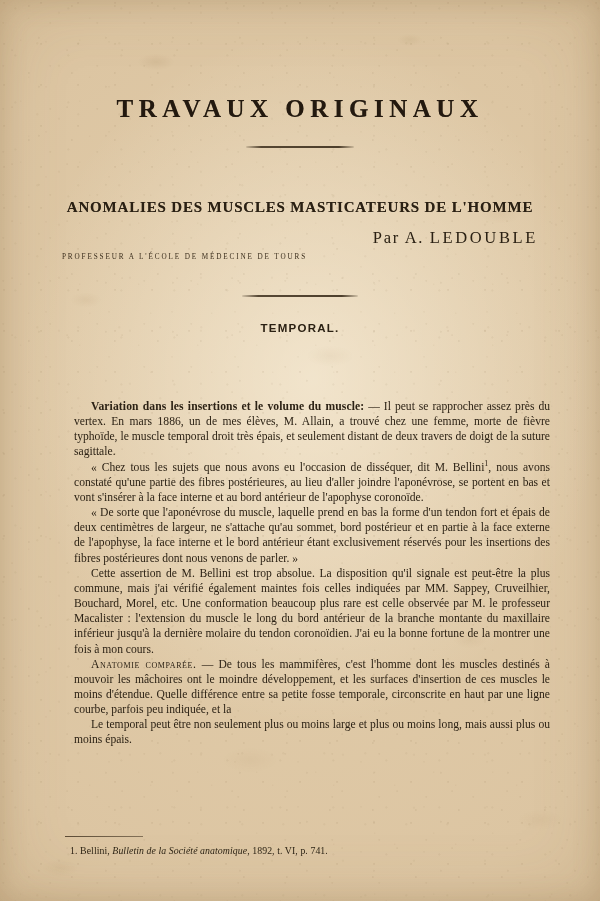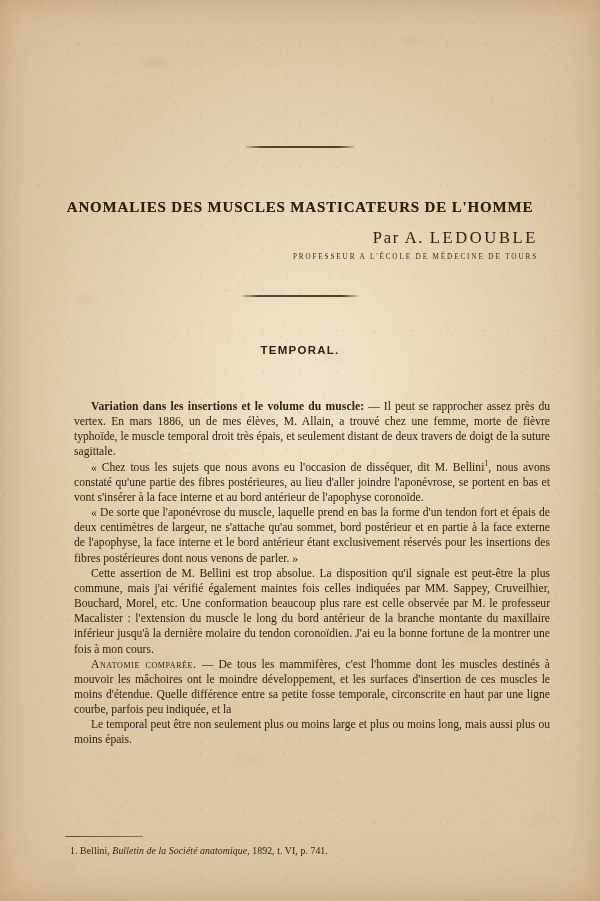--- a/index.html
+++ b/index.html
@@ -127,30 +127,30 @@
     letter-spacing: 0.1em;
     color: #2a2013;
   }
   .byline .surname { letter-spacing: 0.16em; }
 
   .affiliation {
     position: absolute;
     top: 253px;
     left: 0;
     width: 476px;
-    text-align: right;
+    text-align: left;
     font-size: 7.2px;
     letter-spacing: 0.26em;
     color: #3a2d1c;
     white-space: nowrap;
   }
 
   .section-head {
     position: absolute;
-    top: 344px;
+    top: 322px;
     left: 0;
     width: 476px;
     text-align: center;
     font-size: 11.5px;
     letter-spacing: 0.11em;
     font-family: "Liberation Sans", "DejaVu Sans", sans-serif;
     font-weight: 700;
     color: #2a2013;
   }
 
@@ -213,20 +213,21 @@
   }
   #footnote i { font-style: italic; }
 </style>
 </head>
 <body>
 
 <div id="page">
 
   <div id="content">
 
+    <h1 class="masthead">TRAVAUX ORIGINAUX</h1>
 
     <div class="rule" id="rule-top"></div>
 
     <h2 class="article-title">ANOMALIES DES MUSCLES MASTICATEURS DE L'HOMME</h2>
 
     <div class="byline">
       <span>Par A.</span>
       <span class="surname">LEDOUBLE</span>
     </div>
 

